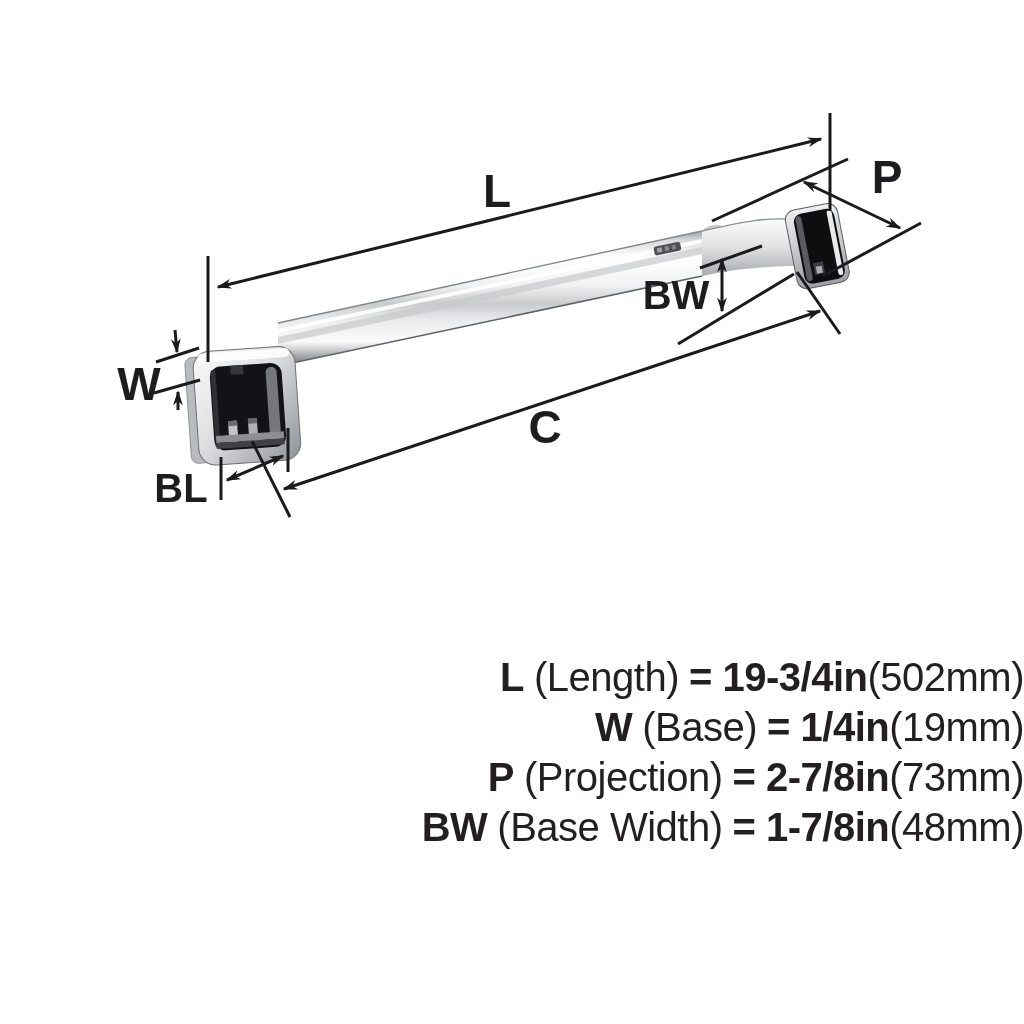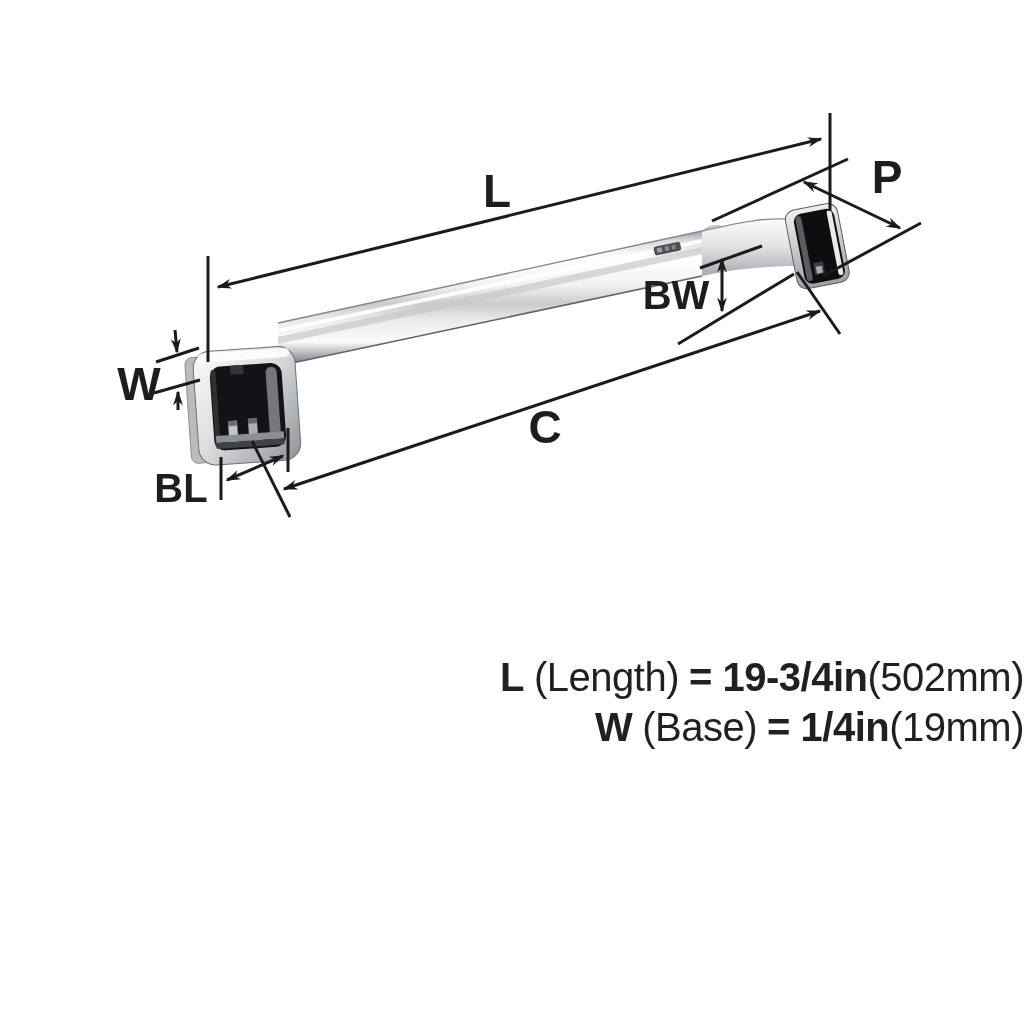--- a/index.html
+++ b/index.html
@@ -145,13 +145,19 @@
 </svg>
 </div>
 
 <div class="specs">
   <div class="spec-row">
     <span class="seg-b">L</span><span class="seg-r g">(Length)</span><span class="seg-b g">= 19-3/4in</span><span class="seg-r">(502mm)</span>
   </div>
   <div class="spec-row">
     <span class="seg-b">W</span><span class="seg-r g">(Base)</span><span class="seg-b g">= 1/4in</span><span class="seg-r">(19mm)</span>
   </div>
+  <div class="spec-row">
+    <span class="seg-b">P</span><span class="seg-r g">(Projection)</span><span class="seg-b g">= 2-7/8in</span><span class="seg-r">(73mm)</span>
+  </div>
+  <div class="spec-row">
+    <span class="seg-b">BW</span><span class="seg-r g">(Base Width)</span><span class="seg-b g">= 1-7/8in</span><span class="seg-r">(48mm)</span>
+  </div>
 </div>
 
 </body></html>

